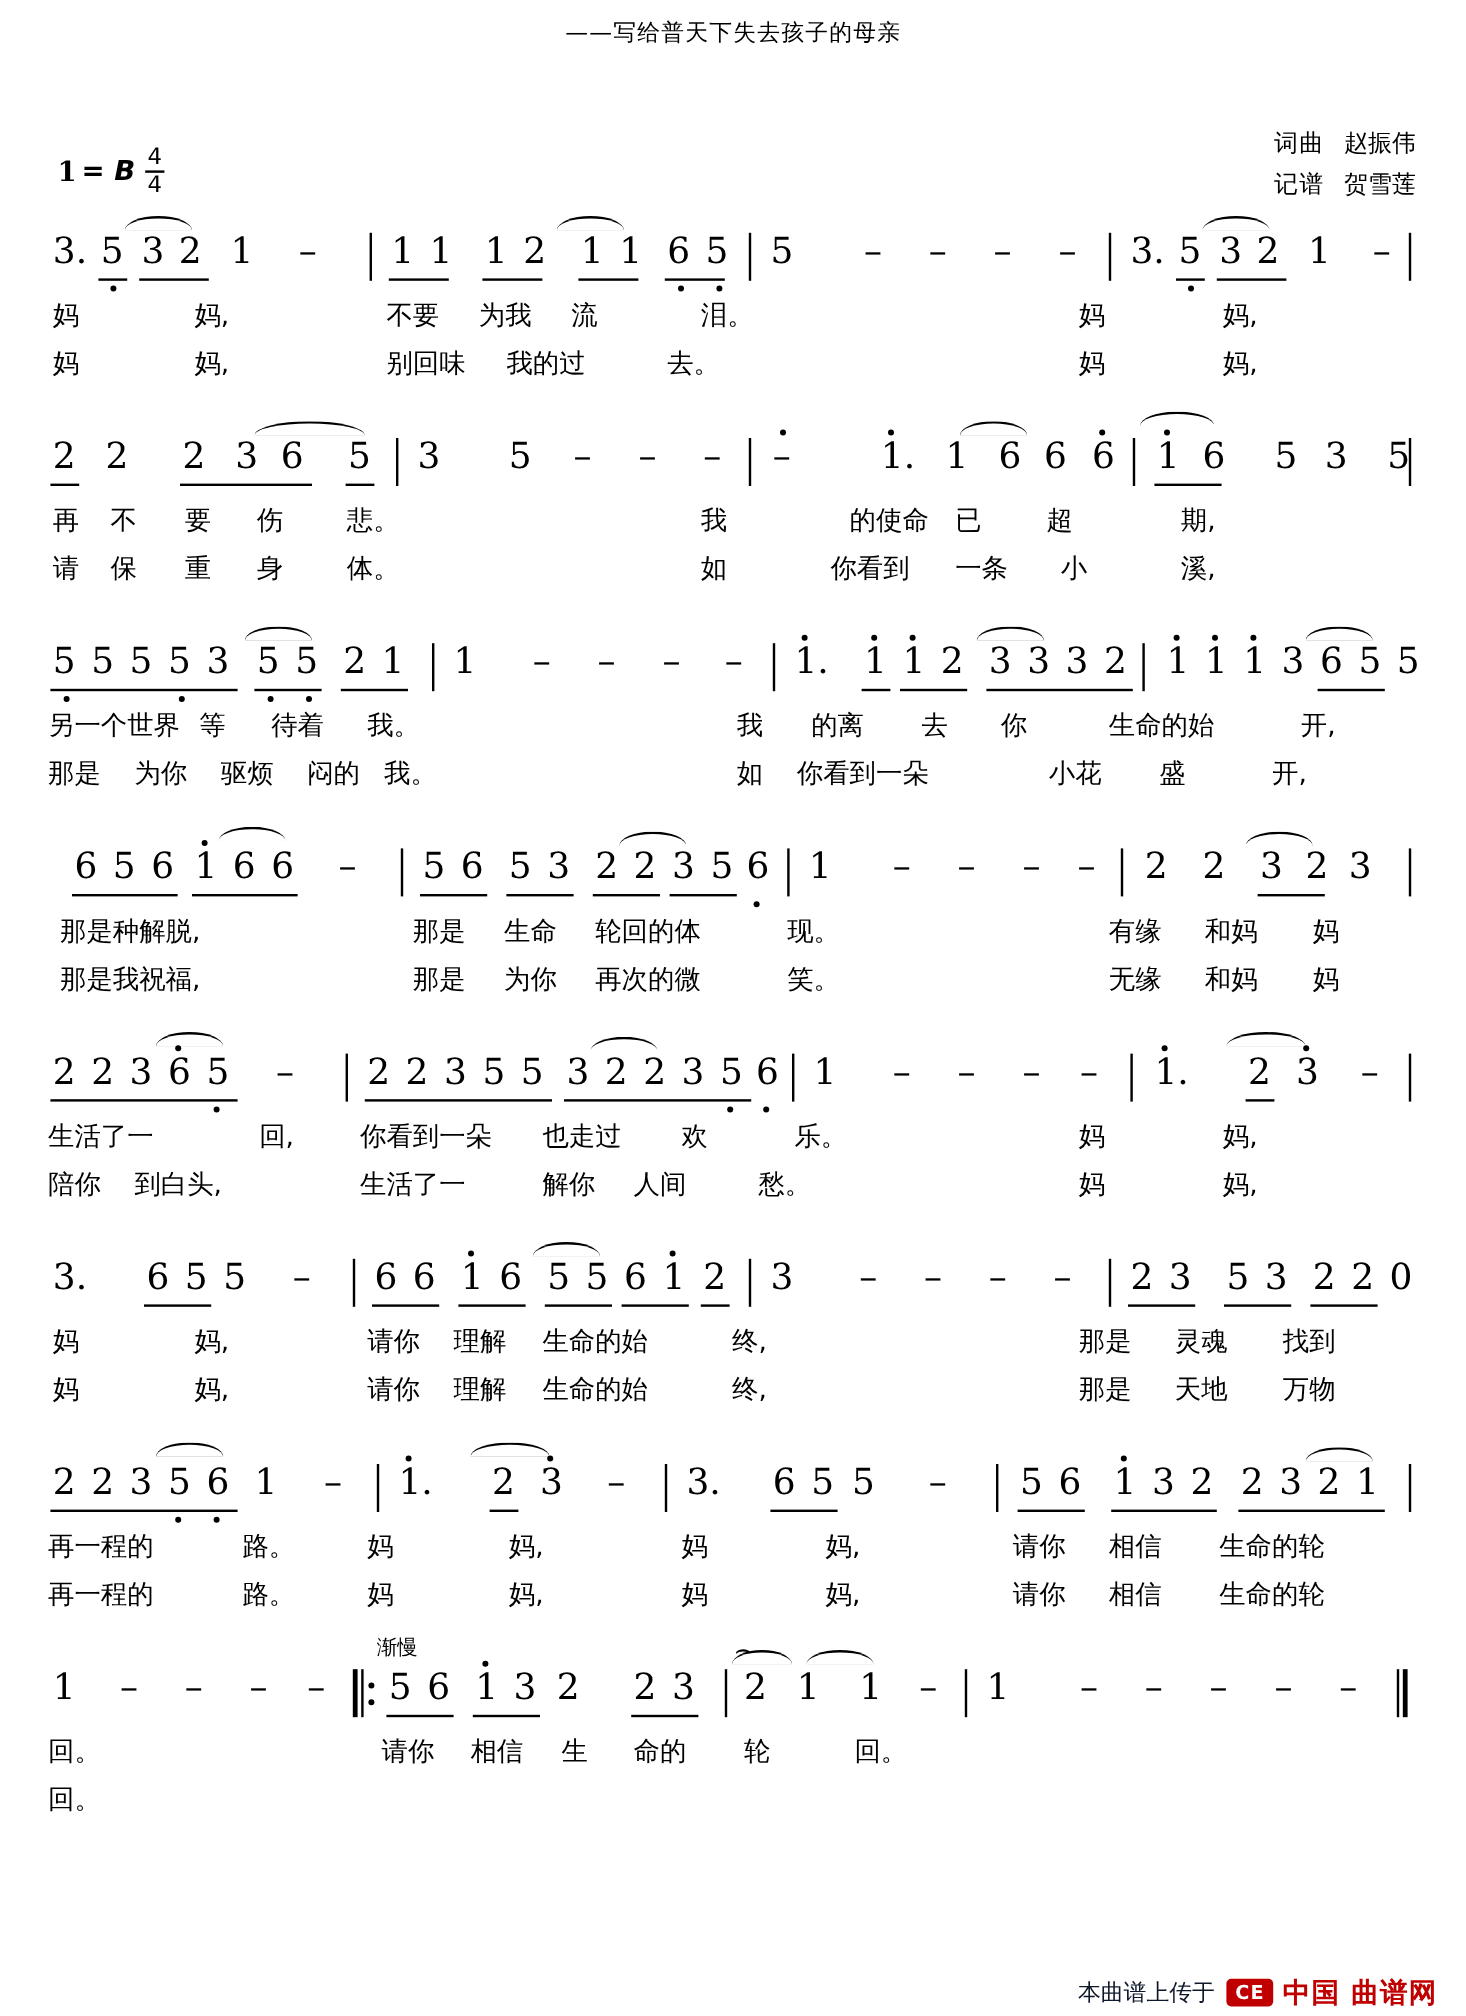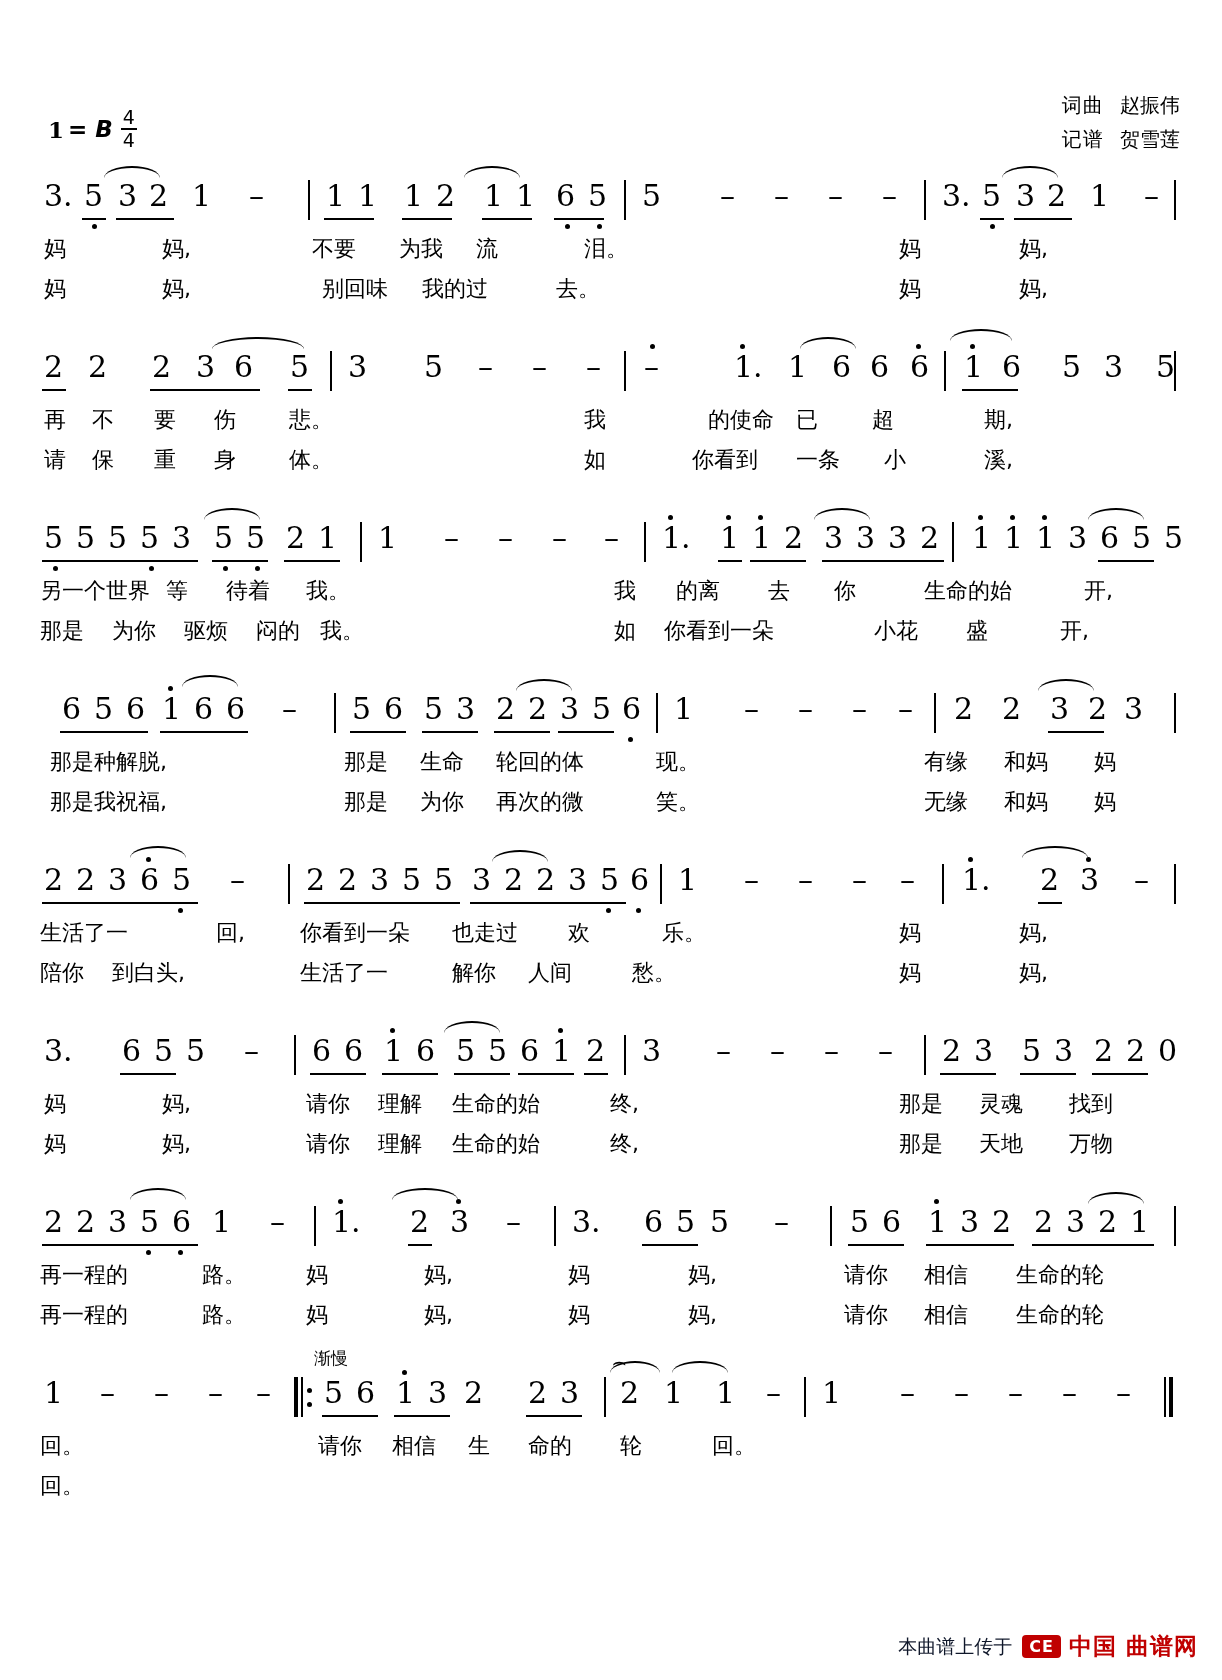--- a/index.html
+++ b/index.html
@@ -185,20 +185,21 @@
     font-weight: bold;
     font-size: 23px;
     letter-spacing: 1px;
   }
 </style>
 </head>
 <body>
 
 <div class="sheet">
 
+  <div class="subtitle">——写给普天下失去孩子的母亲</div>
 
   <div class="credits">
     <div class="credit-line">
       <span class="role">词曲</span>
       <span class="name">赵振伟</span>
     </div>
     <div class="credit-line">
       <span class="role">记谱</span>
       <span class="name">贺雪莲</span>
     </div>
@@ -258,21 +259,21 @@
         <div class="underline1" style="left:970px;top:40px;width:58px;"></div>
         <span class="tok" style="left:1003px;">2</span>
         <div class="slur" style="left:958px;top:-12px;width:56px;"></div>
         <span class="tok" style="left:1046px;">1</span>
         <span class="tok" style="left:1100px;">–</span>
         <div class="bar" style="left:1130px;"></div>
       </div>
       <div class="lyricrow">
         <span class="lyr" style="left:0px;">妈</span>
         <span class="lyr" style="left:118px;">妈,</span>
-        <span class="lyr" style="left:268px;">不要</span>
+        <span class="lyr" style="left:278px;">不要</span>
         <span class="lyr" style="left:355px;">为我</span>
         <span class="lyr" style="left:432px;">流</span>
         <span class="lyr" style="left:540px;">泪。</span>
         <span class="lyr" style="left:855px;">妈</span>
         <span class="lyr" style="left:975px;">妈,</span>
       </div>
       <div class="lyricrow">
         <span class="lyr" style="left:0px;">妈</span>
         <span class="lyr" style="left:118px;">妈,</span>
         <span class="lyr" style="left:278px;">别回味</span>

